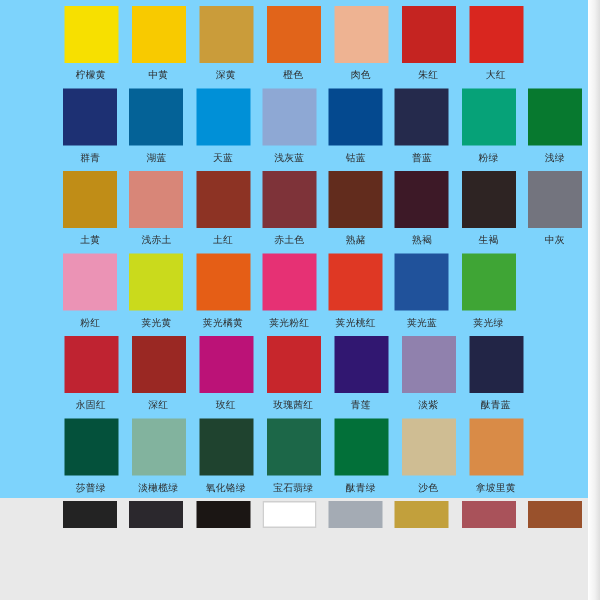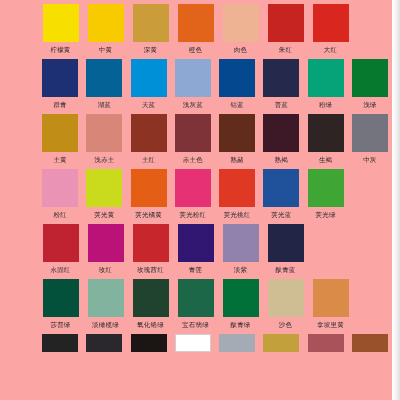--- a/index.html
+++ b/index.html
@@ -10,22 +10,22 @@
   body {
     width: 400px;
     height: 400px;
     overflow: hidden;
     background: #e9e9e9;
     font-family: "DejaVu Sans", "Liberation Sans", sans-serif;
   }
   #page {
     position: relative;
     width: 400px;
-    height: 400px;
-    background: #fca5a5;
+    height: 332px;
+    background: #7dd3fc;
     box-sizing: border-box;
   }
   
   #page-edge {
     position: absolute;
     top: 0;
     right: 0;
     width: 8px;
     height: 400px;
     background: linear-gradient(to right, #ffffff 0%, #f2f2f2 55%, #dedede 100%);
@@ -214,20 +214,24 @@
           <div class="chip empty"></div>
           <div class="label"></div>
         </div>
       </div>
       <div class="swatch-row">
         <div class="cell">
           <div class="chip" style="background: rgb(191, 35, 49);"></div>
           <div class="label">永固红</div>
         </div>
         <div class="cell">
+          <div class="chip" style="background: rgb(154, 40, 35);"></div>
+          <div class="label">深红</div>
+        </div>
+        <div class="cell">
           <div class="chip" style="background: rgb(187, 18, 119);"></div>
           <div class="label">玫红</div>
         </div>
         <div class="cell">
           <div class="chip" style="background: rgb(199, 38, 44);"></div>
           <div class="label">玫瑰茜红</div>
         </div>
         <div class="cell">
           <div class="chip" style="background: rgb(49, 23, 113);"></div>
           <div class="label">青莲</div>

